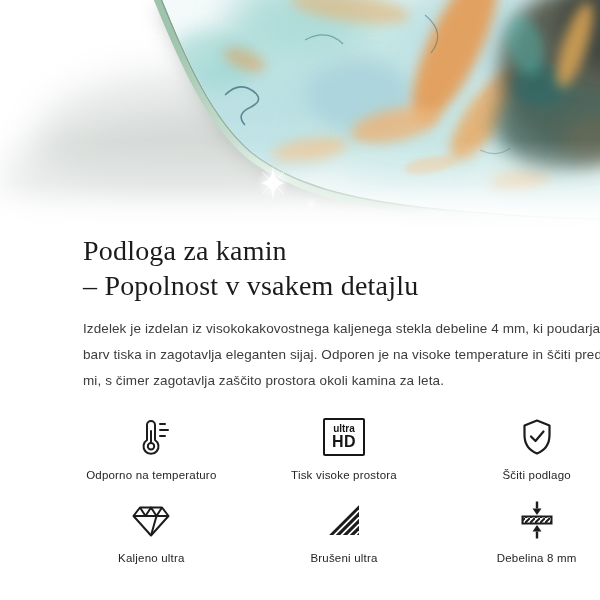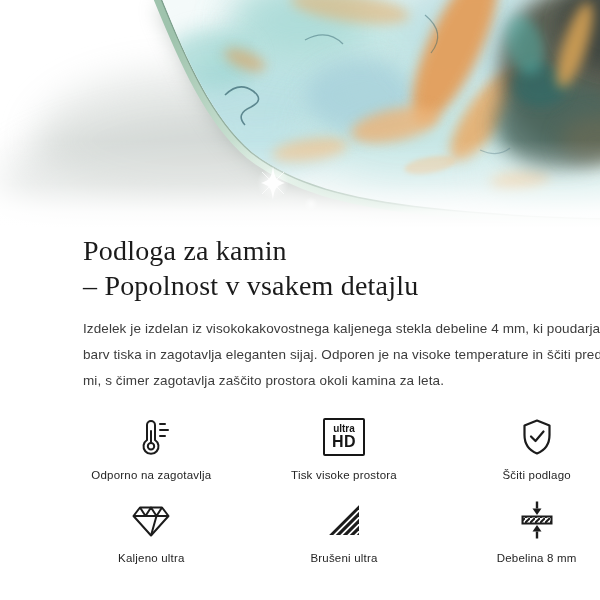--- a/index.html
+++ b/index.html
@@ -168,21 +168,21 @@
       <div class="ficon">
         <svg width="44" height="44" viewBox="0 0 44 44" fill="none" stroke="#1c1c1c" stroke-width="2" stroke-linecap="round">
           <path d="M26,25 V10 a4,4 0 0 0 -8,0 V25 a7.5,7.5 0 1 0 8,0 Z"></path>
           <line x1="22" y1="16" x2="22" y2="27"></line>
           <circle cx="22" cy="31.3" r="3.2"></circle>
           <line x1="31" y1="9" x2="36" y2="9"></line>
           <line x1="31" y1="15" x2="39" y2="15"></line>
           <line x1="31" y1="21" x2="36" y2="21"></line>
         </svg>
       </div>
-      <div class="flabel">Odporno na zagotavlja</div>
+      <div class="flabel">Odporno na temperaturo</div>
     </div>
 
     <div class="feature">
       <div class="ficon">
         <div class="uhd-box">
           <span class="uhd-top">ultra</span>
           <span class="uhd-bottom">HD</span>
         </div>
       </div>
       <div class="flabel">Tisk visoke prostora</div>

